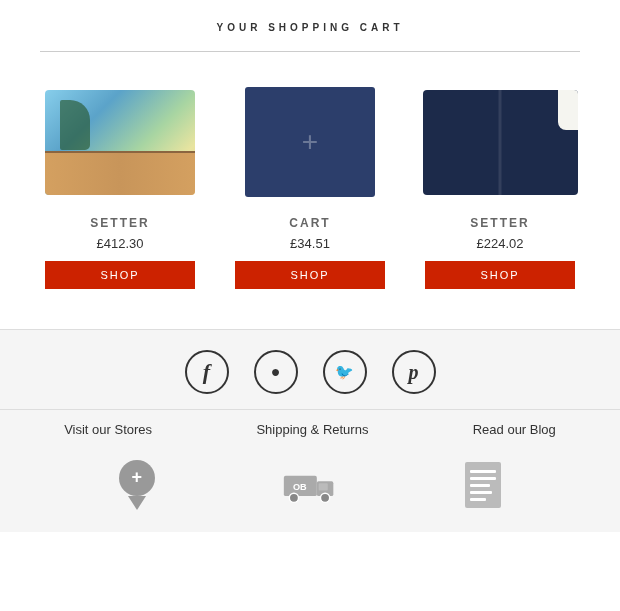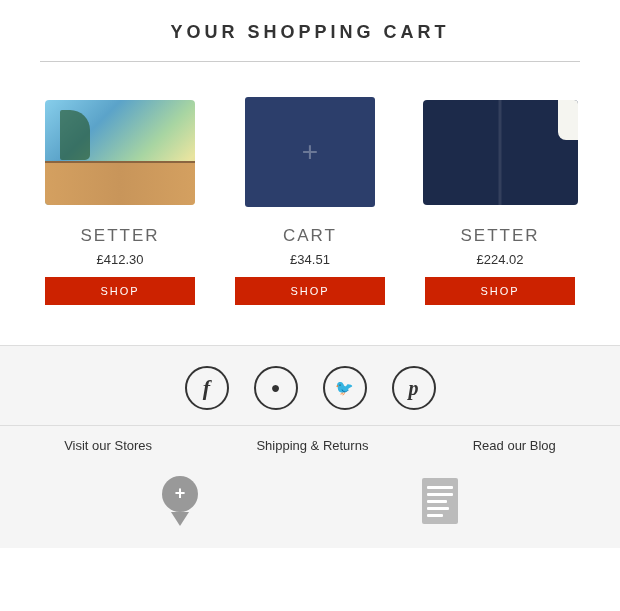--- a/index.html
+++ b/index.html
@@ -8,21 +8,21 @@
       min-height: 611px;
       background: #fff;
       font-family: 'Arial', sans-serif;
       color: #333;
     }
 
     .page-header {
       text-align: center;
       padding: 22px 0 8px;
       letter-spacing: 4px;
-      font-size: 18px;
+      font-size: 10px;
       font-weight: bold;
       color: #333;
     }
 
     .divider {
       border: none;
       border-top: 1px solid #ccc;
       margin: 10px 40px 20px;
     }
 
@@ -121,25 +121,25 @@
       position: absolute;
       bottom: 0;
       left: 50%;
       transform: translateX(-50%);
       width: 3px;
       height: 100%;
       background: rgba(255,255,255,0.1);
     }
 
     .product-name {
-      font-size: 17px;
+      font-size: 12px;
       letter-spacing: 2px;
       color: #666;
       margin-bottom: 6px;
-      font-weight: normal;
+      font-weight: bold;
     }
 
     .product-price {
       font-size: 13px;
       color: #333;
       margin-bottom: 10px;
     }
 
     .shop-button {
       background: #cc2200;
@@ -302,20 +302,35 @@
 
 <div class="footer-icons-row">
 
   <div class="footer-icon-img">
     <div class="map-pin">
       <div class="map-pin-circle">+</div>
       <div class="map-pin-tail"></div>
     </div>
   </div>
 
+  <div class="footer-icon-img">
+    <svg width="60" height="48" viewBox="0 0 60 48">
+
+      <rect x="2" y="14" width="36" height="22" rx="2" fill="#aaa"></rect>
+
+      <rect x="38" y="20" width="18" height="16" rx="2" fill="#aaa"></rect>
+
+      <rect x="40" y="22" width="10" height="8" rx="1" fill="#ccc" opacity="0.5"></rect>
+
+      <circle cx="13" cy="38" r="5" fill="#888" stroke="#fff" stroke-width="1.5"></circle>
+      <circle cx="47" cy="38" r="5" fill="#888" stroke="#fff" stroke-width="1.5"></circle>
+
+      <text x="12" y="29" fill="#fff" font-size="10" font-weight="bold" font-family="Arial">OB</text>
+    </svg>
+  </div>
 
   <div class="footer-icon-img">
     <svg width="40" height="50" viewBox="0 0 40 50">
       <rect x="2" y="2" width="36" height="46" rx="2" fill="#bbb"></rect>
       <rect x="7" y="10" width="26" height="3" rx="1" fill="#fff"></rect>
       <rect x="7" y="17" width="26" height="3" rx="1" fill="#fff"></rect>
       <rect x="7" y="24" width="20" height="3" rx="1" fill="#fff"></rect>
       <rect x="7" y="31" width="22" height="3" rx="1" fill="#fff"></rect>
       <rect x="7" y="38" width="16" height="3" rx="1" fill="#fff"></rect>
     </svg>

